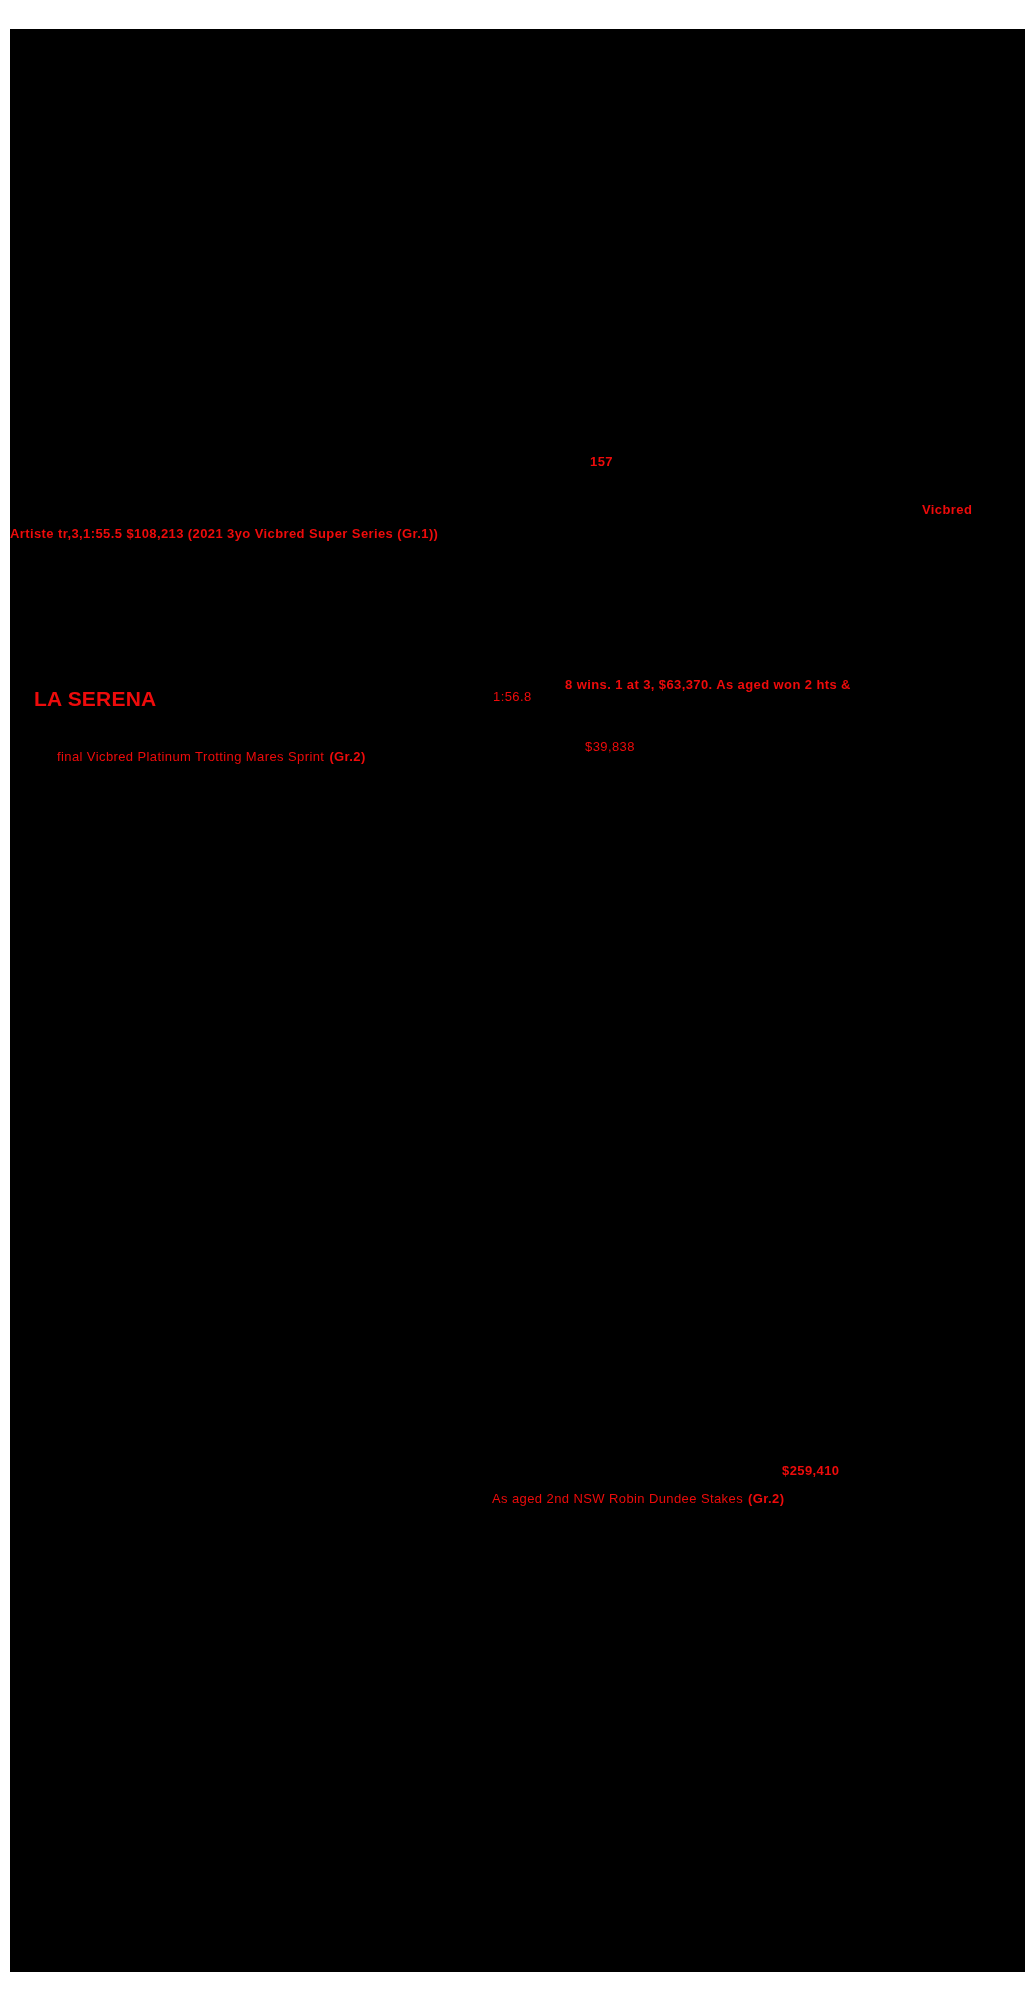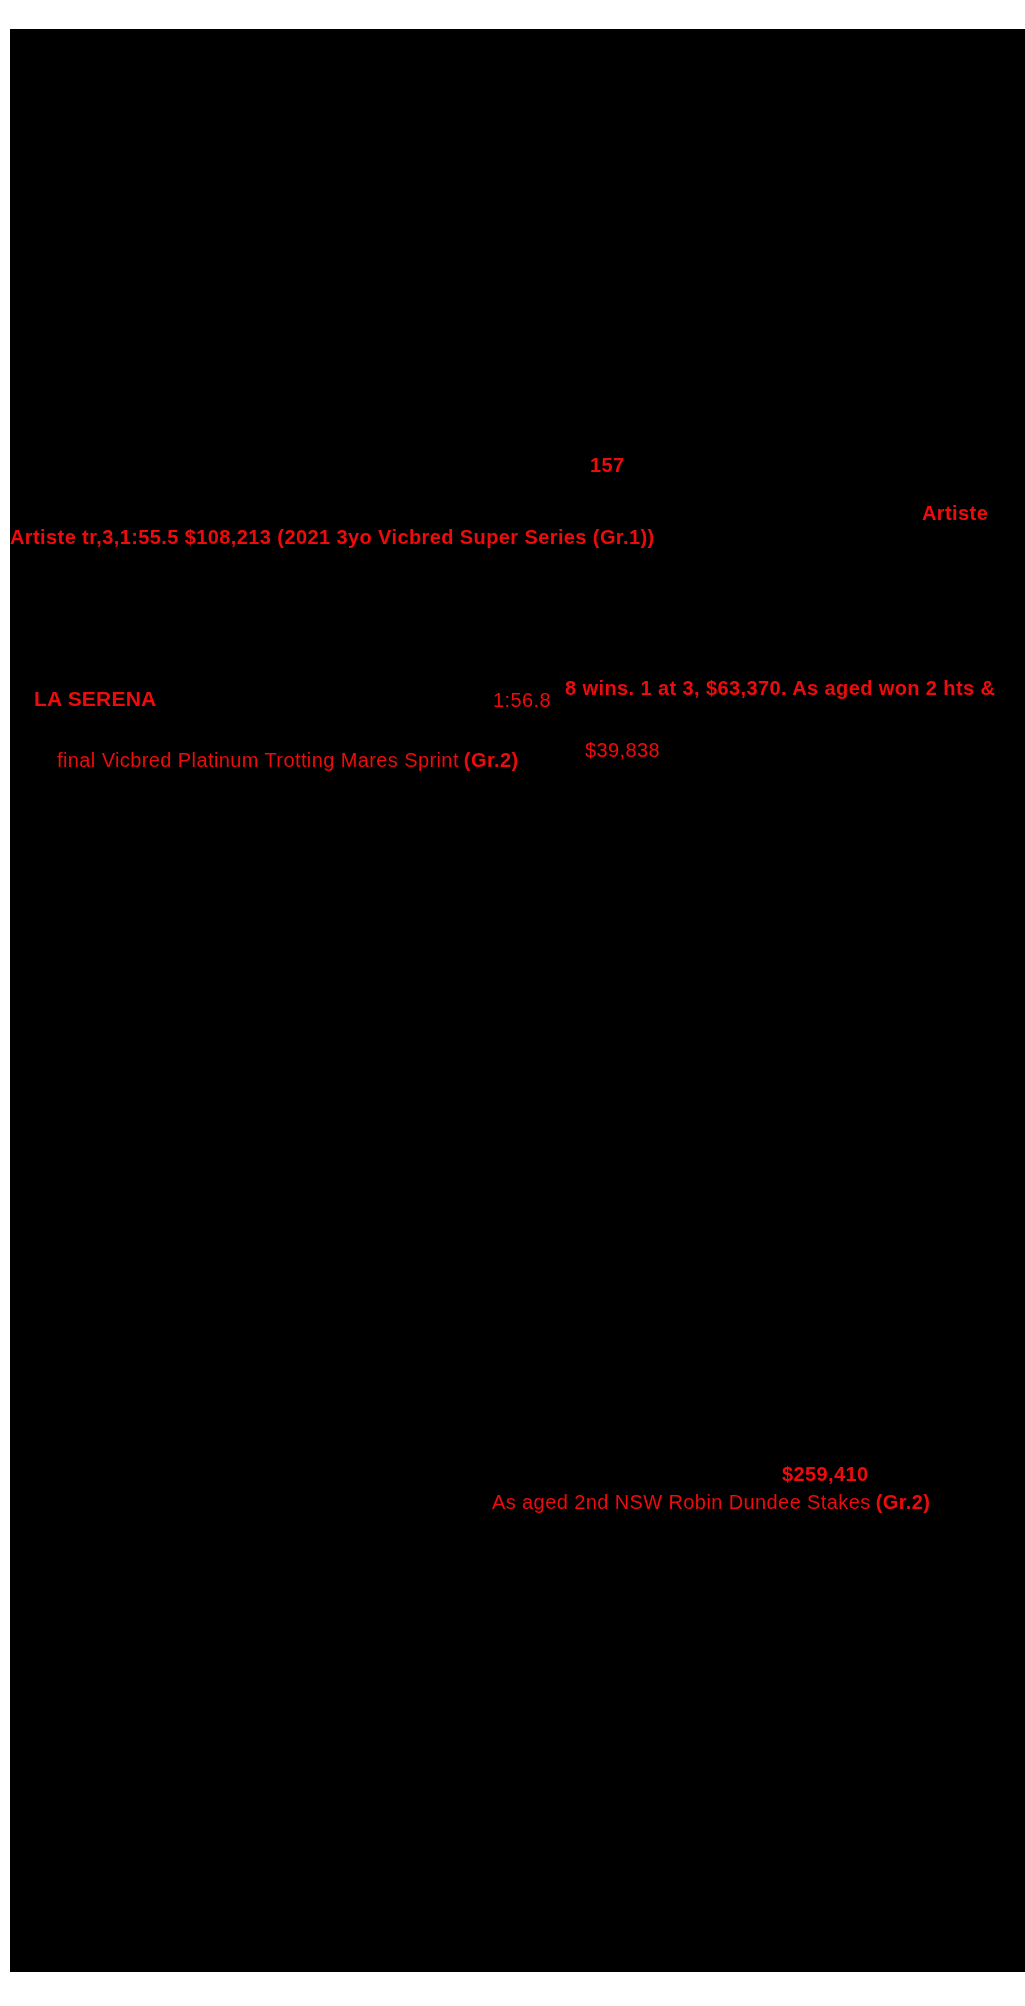--- a/index.html
+++ b/index.html
@@ -16,21 +16,21 @@
     position: absolute;
     left: 10px;
     top: 29px;
     width: 1015px;
     height: 1943px;
     background: #000000;
   }
   .t {
     position: absolute;
     color: #ee0b0b;
-    font-size: 20px;
+    font-size: 13px;
     line-height: 1;
     white-space: nowrap;
     letter-spacing: 0.4px;
   }
   .b { font-weight: bold; }
   .dam-name {
     font-size: 21px;
     font-weight: bold;
     letter-spacing: 0.2px;
   }
@@ -39,21 +39,21 @@
     margin-left: 5px;
   }
 </style>
 </head>
 <body>
 
 <div class="page-black"></div>
 
 <div class="t b" style="left:590px; top:455px;">157</div>
 
-<div class="t b" style="left:922px; top:503px;">Artiste</div>
+<div class="t b" style="left:922px; top:503px;">Vicbred</div>
 
 <div class="t b" style="left:10px; top:527px;">Artiste tr,3,1:55.5 $108,213 (2021 3yo Vicbred Super Series (Gr.1))</div>
 
 <div class="t dam-name" style="left:34px; top:688px;">LA SERENA</div>
 
 <div class="t" style="left:493px; top:690px;">1:56.8</div>
 
 <div class="t" style="left:565px; top:678px;font-weight:bold;">8 wins. 1 at 3, $63,370. As aged won 2 hts &amp;</div>
 
 <div class="t" style="left:57px; top:714px;margin-top:36px;">

